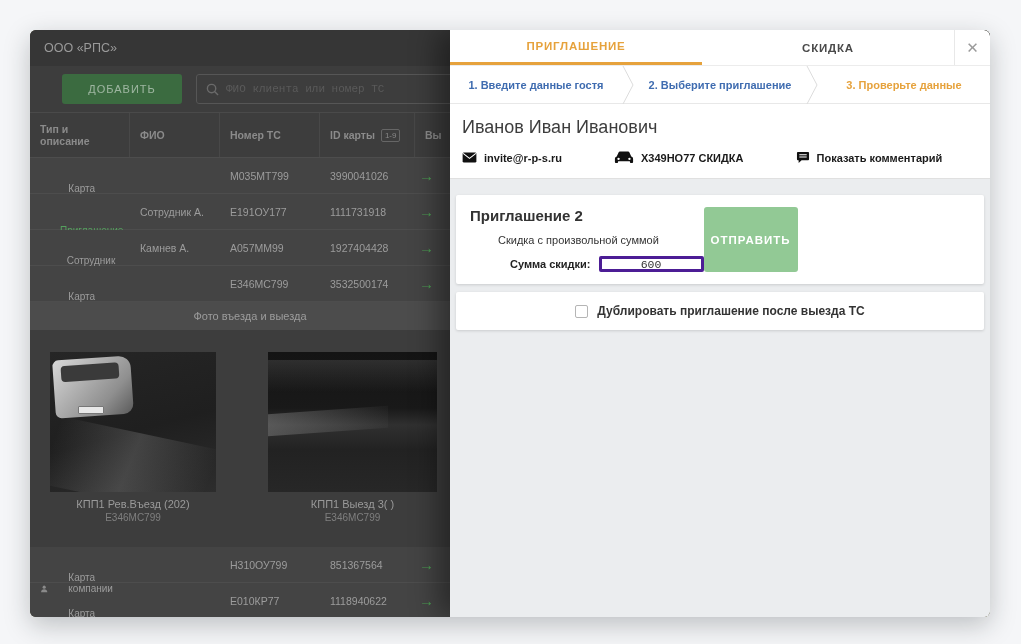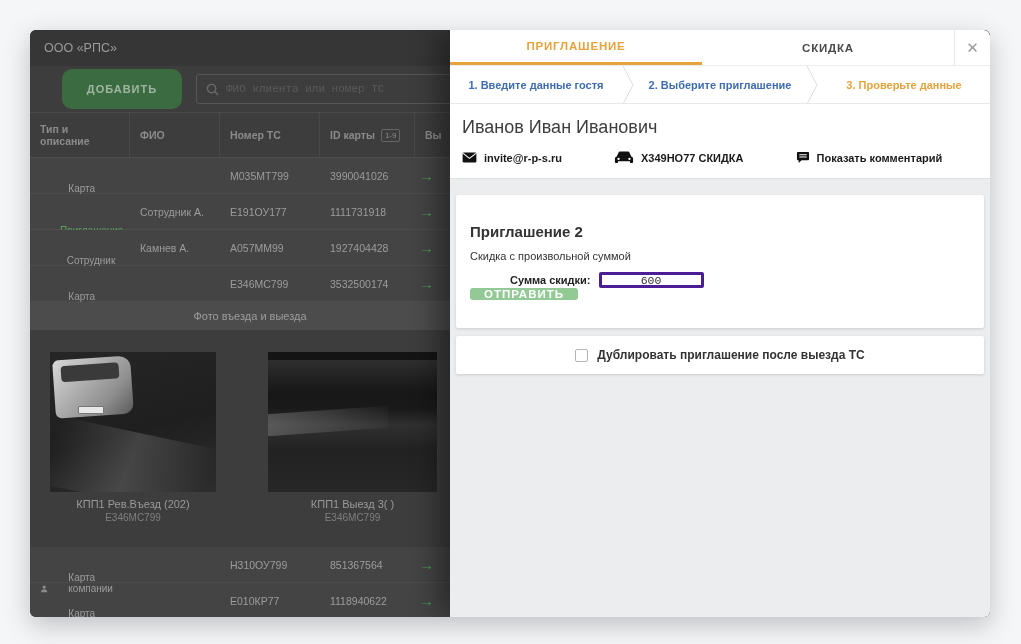--- a/index.html
+++ b/index.html
@@ -21,22 +21,22 @@
 
   
   .app { position:absolute; inset:0; display:flex; flex-direction:column; background:#3d3d3d; }
   .app-header { flex:none; height:36px; background:#363636; display:flex; align-items:center; padding:0 14px; }
   .company { color:#9a9a9a; font-size:12.5px; }
   .app-main { flex:1; display:flex; overflow:hidden; }
   .left-pane { width:440px; flex:none; display:flex; flex-direction:column; }
 
   .toolbar { flex:none; height:46px; display:flex; align-items:center; padding-left:32px; gap:14px; }
   .add-btn {
-    width:120px; height:40px; background:#3b6b40; border:none; border-radius:10px;
-    color:rgba(255,255,255,0.5); font-size:11px; font-weight:bold; letter-spacing:1px;
+    width:120px; height:30px; background:#3b6b40; border:none; border-radius:3px;
+    color:rgba(255,255,255,0.5); font-size:11px; font-weight:normal; letter-spacing:1px;
     font-family:inherit; cursor:pointer;
   }
   .search { width:258px; height:30px; border:1px solid #565656; border-radius:3px; display:flex; align-items:center; padding:0 9px; gap:7px; }
   .search input { flex:1; background:transparent; border:none; outline:none; color:#9a9a9a; font-size:11px; font-family:Liberation Mono, monospace; min-width:0; }
   .search input::placeholder { color:#5a5a5a; }
 
   .thead { flex:none; height:46px; display:flex; border-top:1px solid #4a4a4a; border-bottom:1px solid #4d4d4d; }
   .th { display:flex; align-items:center; padding:0 10px; color:#8b8b8b; font-size:10.5px; font-weight:bold; border-right:1px solid #484848; }
   .c-type { width:100px; flex:none; }
   .c-fio  { width:90px;  flex:none; }
@@ -86,27 +86,27 @@
   .chev { flex:none; align-self:center; }
 
   .guest { flex:none; padding:13px 12px 14px; border-bottom:1px solid #e0e0e0; background:#fff; }
   .guest-name { font-size:18px; color:#3d3d3d; margin-bottom:13px; }
   .guest-row { display:flex; align-items:center; gap:52px; }
   .g-item { display:flex; align-items:center; gap:7px; font-size:11px; font-weight:bold; color:#1a1a1a; white-space:nowrap; }
   .g-item.link { cursor:pointer; }
 
   .modal-body { flex:1; background:#ebedef; padding:16px 6px; }
   .card { background:#ffffff; border-radius:2px; box-shadow:0 1px 3px rgba(0,0,0,0.14); }
-  .inv-card { padding:28px 14px; display:flex; justify-content:space-between; align-items:stretch;flex-direction:column; }
+  .inv-card { padding:12px 14px; display:flex; align-items:stretch; }
   .inv-title { font-size:15px; font-weight:bold; color:#333333; }
-  .inv-sub { margin-top:10px; font-size:11px; color:#333333; }
+  .inv-sub { margin-top:10px; font-size:11px; color:#333333;margin-left:28px; }
   .inv-amount { margin-top:10px; display:flex; align-items:center; }
   .amount-label { font-size:11px; font-weight:bold; color:#222222; margin-right:8px;margin-left:40px; }
   .amount-input { width:105px; height:16px; border:3px solid #4c1d95; border-radius:2px; text-align:center; font-size:11.5px; color:#333333; font-family:Liberation Mono, monospace; outline:none; }
-  .send-btn { flex:none; width:108px; background:#92c995; border:none; border-radius:3px; color:#ffffff; font-size:11.5px; font-weight:bold; letter-spacing:1px; cursor:pointer; font-family:inherit; }
+  .send-btn { flex:none; width:94px; background:#92c995; border:none; border-radius:3px; color:#ffffff; font-size:11.5px; font-weight:bold; letter-spacing:1px; cursor:pointer; font-family:inherit; }
 
   .dup-card { margin-top:8px; height:38px; display:flex; align-items:center; justify-content:center; gap:9px; }
   .checkbox { width:13px; height:13px; border:1px solid #b5b5b5; border-radius:2px; background:#fff; cursor:pointer; flex:none; }
   .dup-label { font-size:12px; font-weight:bold; color:#333333; }
 </style>
 </head>
 <body>
 
 <div class="page">
   <div class="window">

